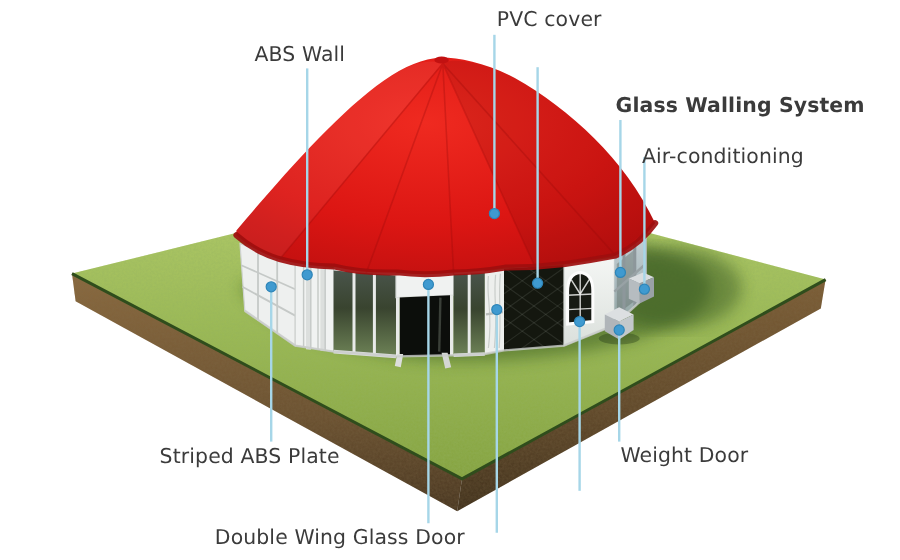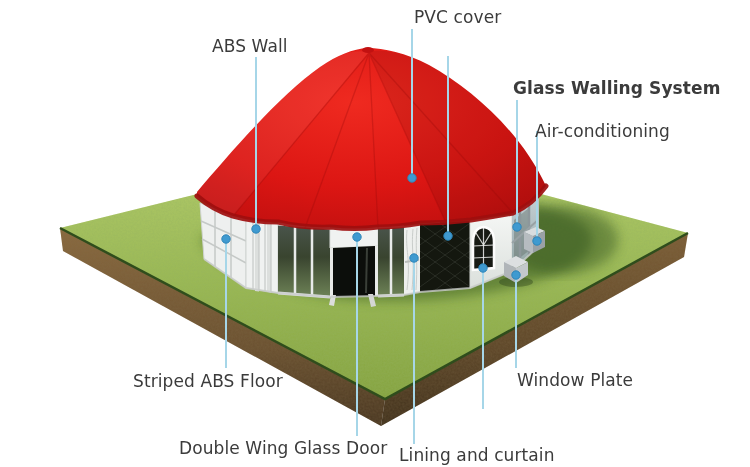--- a/index.html
+++ b/index.html
@@ -230,18 +230,17 @@
       <circle cx="414" cy="258" r="4.2"></circle>
       <circle cx="483" cy="268" r="4.2"></circle>
       <circle cx="516" cy="275" r="4.2"></circle>
     </g>
   </svg>
 
   <div class="lbl lbl-abs-wall">ABS Wall</div>
   <div class="lbl lbl-pvc-cover">PVC cover</div>
   <div class="lbl lbl-glass-walling">Glass Walling System</div>
   <div class="lbl lbl-air-conditioning">Air-conditioning</div>
-  <div class="lbl lbl-striped-abs-wall">Striped ABS Floor</div>
+  <div class="lbl lbl-striped-abs-wall">Striped ABS Plate</div>
   <div class="lbl lbl-double-wing-door">Double Wing Glass Door</div>
-  <div class="lbl lbl-lining-curtain">Lining and curtain</div>
-  <div class="lbl lbl-weight-plate">Window Plate</div>
+  <div class="lbl lbl-weight-plate">Weight Door</div>
 
 </div>
 
 </body></html>

